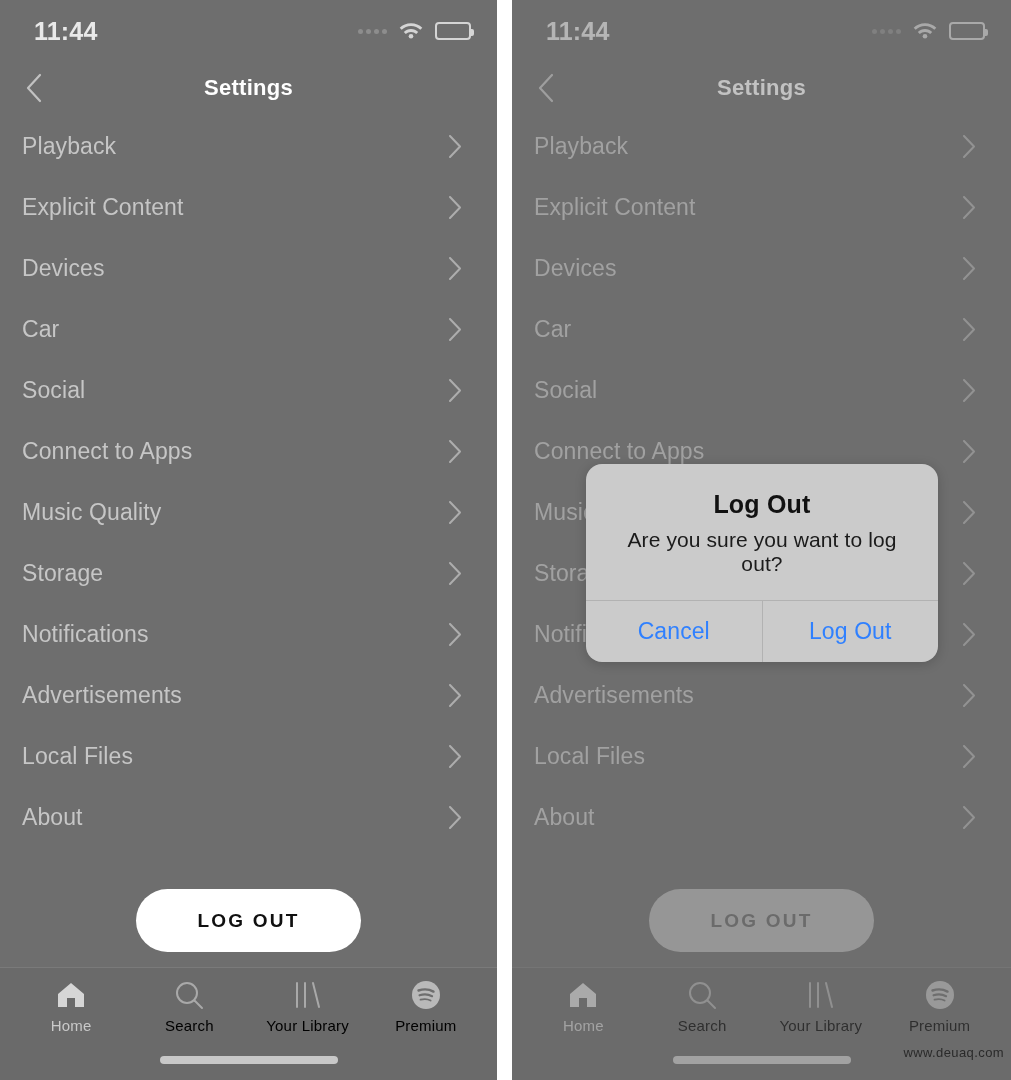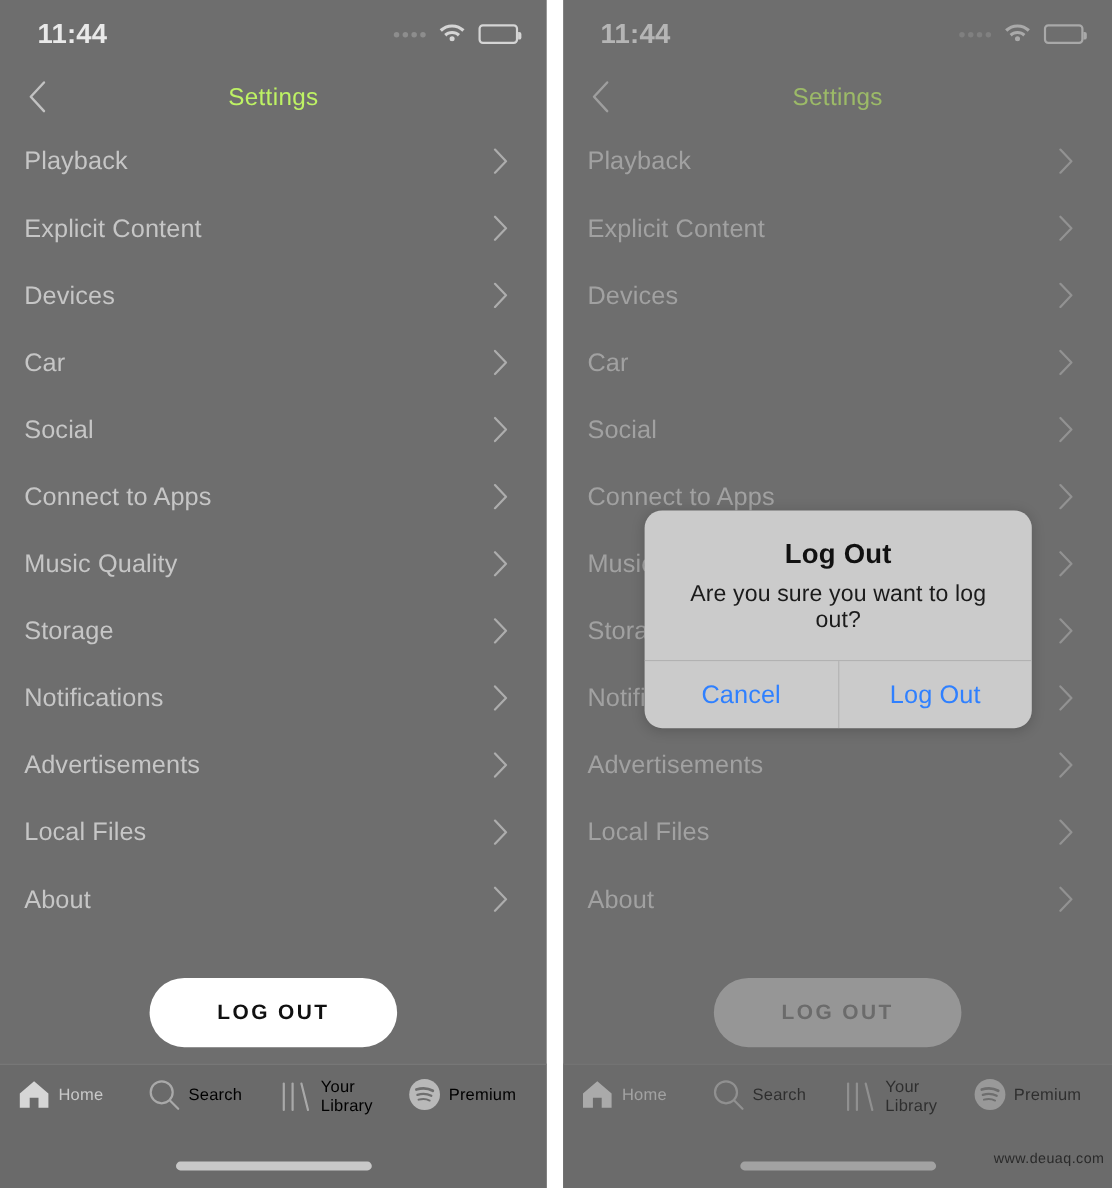--- a/index.html
+++ b/index.html
@@ -92,23 +92,23 @@
 
   
   .nav-bar {
     position: relative;
     height: 52px;
     display: flex;
     align-items: center;
     justify-content: center;
   }
   .nav-title {
-    color: #bef264;
+    color: #ffffff;
     font-size: 22px;
-    font-weight: 400;
+    font-weight: 700;
     letter-spacing: 0.3px;
   }
   .nav-back {
     position: absolute;
     left: 14px;
     top: 50%;
     transform: translateY(-50%);
     width: 40px; height: 40px;
     display: flex;
     align-items: center;
@@ -174,21 +174,21 @@
     padding-top: 12px;
   }
   .tab-items {
     display: flex;
     align-items: flex-start;
     justify-content: space-around;
     padding: 0 12px;
   }
   .tab-item {
     display: flex;
-    flex-direction: row;
+    flex-direction: column;
     align-items: center;
     gap: 7px;
     width: 110px;
   }
   .tab-icon {
     height: 30px;
     display: flex;
     align-items: center;
     justify-content: center;
   }

